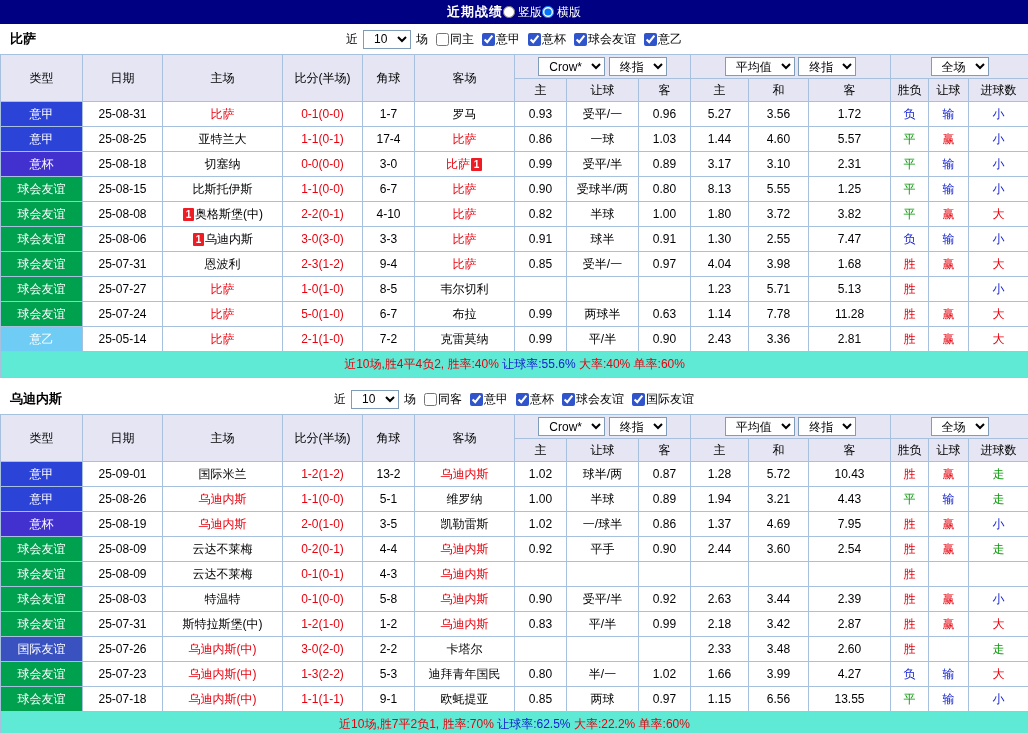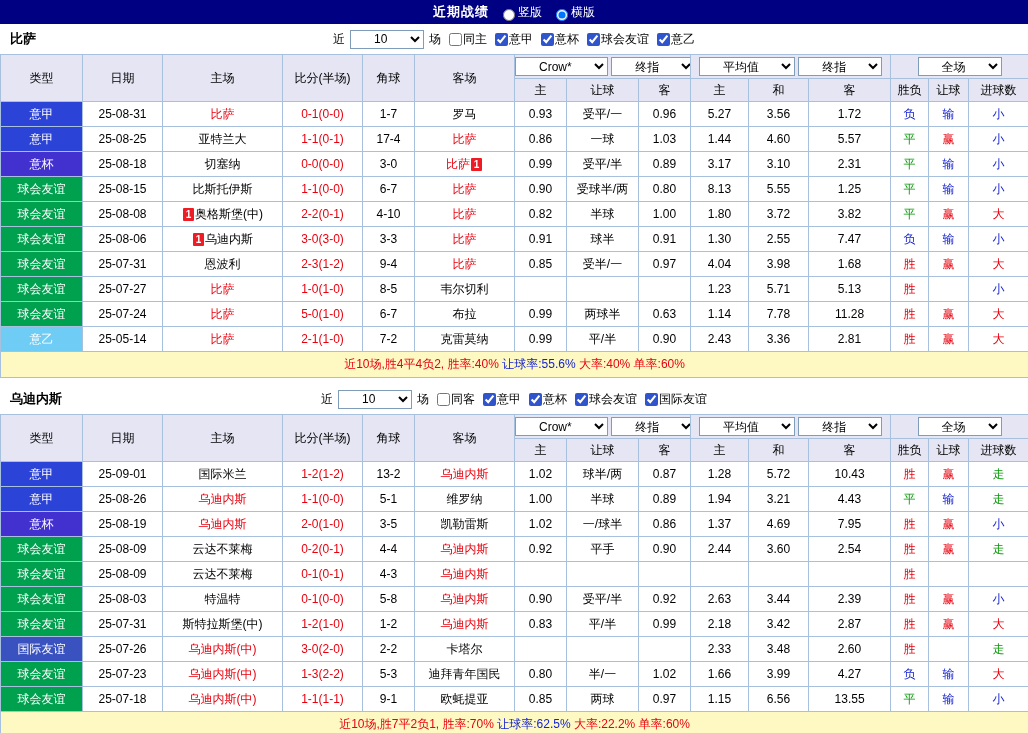--- a/index.html
+++ b/index.html
@@ -1,39 +1,39 @@
 <!DOCTYPE html>
 <html><head>
 <meta charset="utf-8">
 <style>
   *{box-sizing:border-box}
   html,body{margin:0;padding:0}
   body{width:1028px;background:#fff;color:#000;font-family:"Liberation Sans","DejaVu Sans",sans-serif;font-size:12px}
   
-  .topbar{height:24px;background:#000082;color:#fff;display:flex;align-items:center;justify-content:center;gap:14px}
+  .topbar{height:24px;background:#000082;color:#fff;display:flex;align-items:center;justify-content:center;}
   .topbar .title{font-weight:bold;font-size:13px;letter-spacing:1px}
-  .radio{display:inline-flex;align-items:flex-end;gap:3px;cursor:pointer;color:#fff}
+  .radio{display:inline-flex;align-items:center;gap:3px;cursor:pointer;color:#fff}
   .radio input{margin:0;width:12px;height:12px}
   
   .section{margin-top:0}
   .section + .section{margin-top:6px}
   .band{position:relative;height:30px;display:flex;align-items:center;padding:0 10px;background:#fff}
   .team-heading{font-weight:bold;font-size:13px}
   .filters{position:absolute;left:0;right:0;display:flex;justify-content:center;align-items:center;gap:5px;pointer-events:none}
   .filters > *{pointer-events:auto}
   .cb{display:inline-flex;align-items:center;gap:1px;margin-left:3px;cursor:pointer}
   .cb input{margin:0;width:13px;height:13px;accent-color:#2f54cc}
-  select{font-family:inherit;font-size:12px;height:19px;border:1px solid #7f9db9;background:#fff;padding:0 19px}
+  select{font-family:inherit;font-size:12px;height:19px;border:1px solid #7f9db9;background:#fff;padding:0 6px}
   
   table{width:1028px;border-collapse:collapse;table-layout:fixed}
   th,td{border:1px solid #a6c0dd;text-align:center;padding:0 2px;overflow:hidden;white-space:nowrap}
   thead th{background:#e5e5f3;font-weight:normal;height:23px;color:#000}
   thead .dd-cell{padding:2px 0}
   tbody td{height:25px;background:#fff}
-  tfoot td{height:26px;background:#fef9c3}
+  tfoot td{height:26px;background:#5eead4}
   
   .lg{color:#fff}
   .lg-seriea{background:#2c43d8}
   .lg-cup{background:#4331cf}
   .lg-club{background:#00a14e}
   .lg-serieb{background:#6fcdf5}
   .lg-intl{background:#3a51c0}
   
   .t-red{color:#e8000d}
   .t-blue{color:#1522cf}

